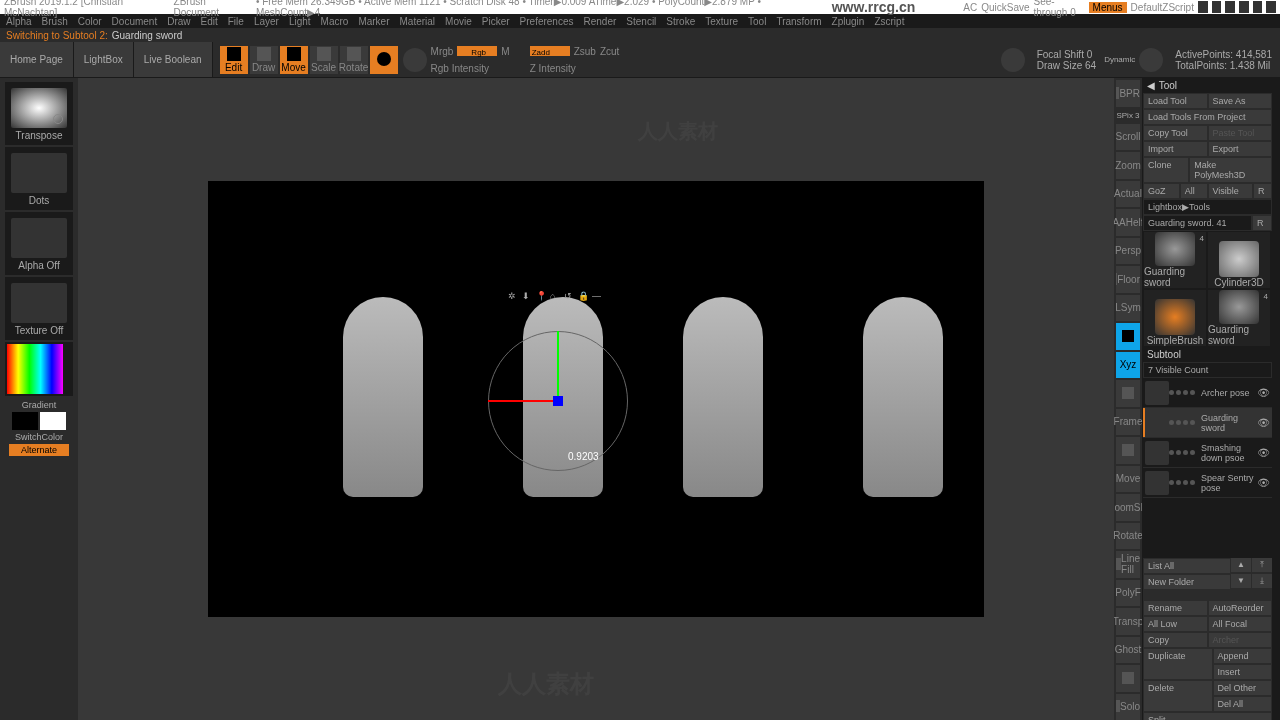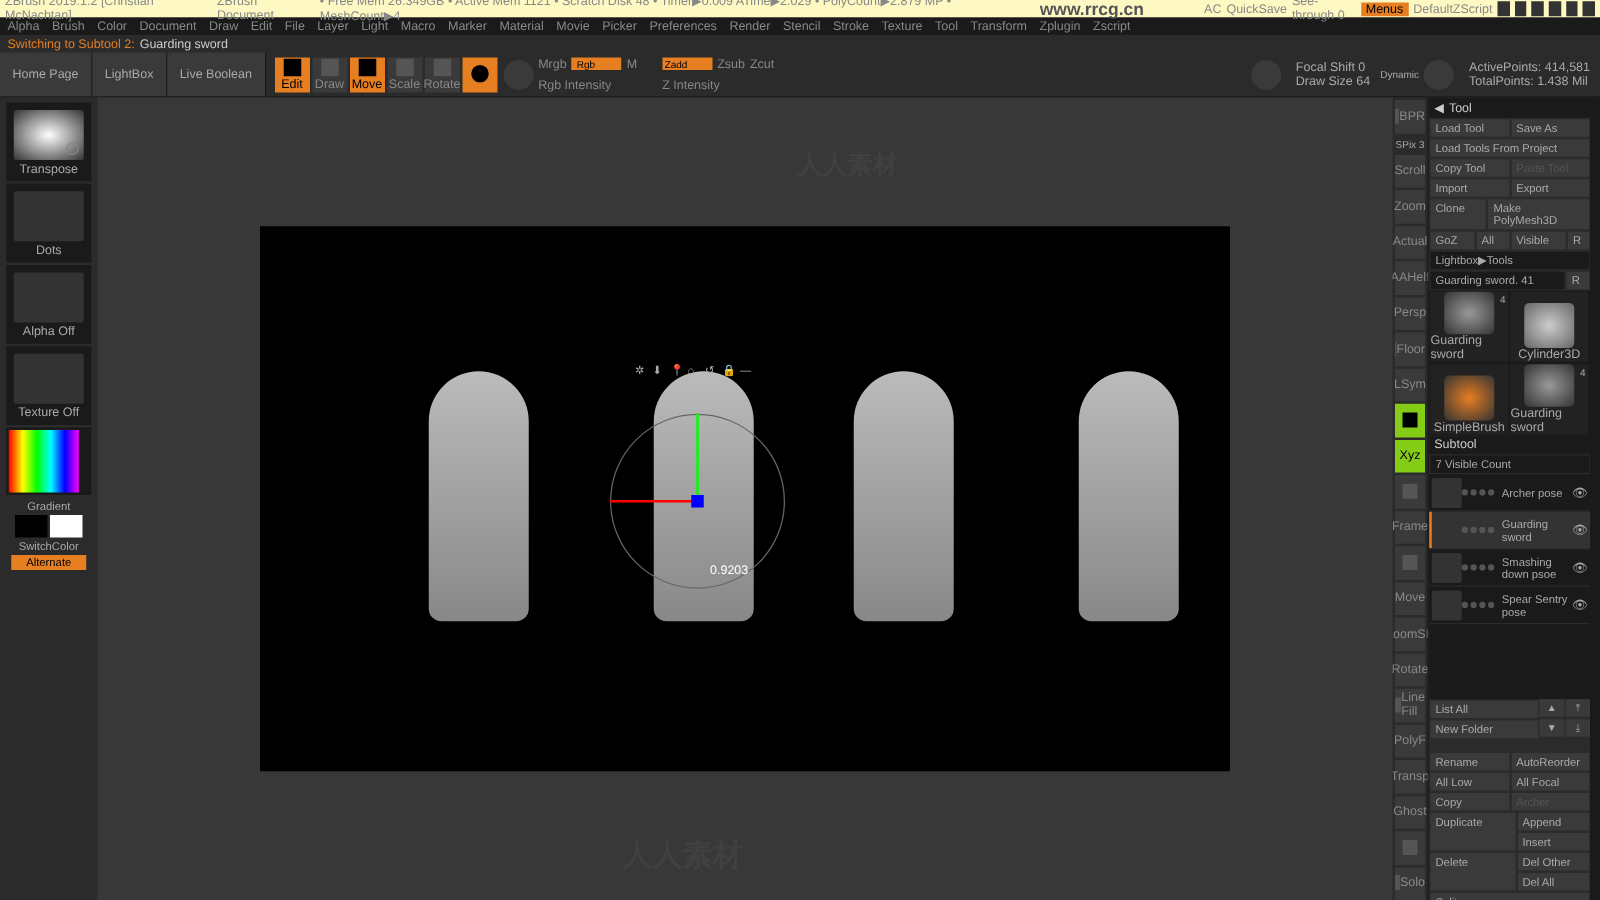--- a/index.html
+++ b/index.html
@@ -1,18 +1,18 @@
 <!DOCTYPE html>
 <html><head>
 <meta charset="utf-8">
 <style>
 * { margin: 0; padding: 0; box-sizing: border-box; font-family: Arial, sans-serif; font-size: 10px; user-select: none; }
 body { width: 1280px; height: 720px; background: #2b2b2b; color: #aaa; overflow: hidden; position: relative; }
 
-.titlebar { height: 14px; background: #fef9c3; display: flex; align-items: center; padding: 0 4px; gap: 8px; font-size: 9px; color: #888; }
+.titlebar { height: 14px; background: #ffffff; display: flex; align-items: center; padding: 0 4px; gap: 8px; font-size: 9px; color: #888; }
 .titlebar .right { margin-left: auto; display: flex; gap: 4px; align-items: center; }
 .titlebar .orange { background: #e67e22; color: #000; padding: 0 4px; }
 .titlebar .icon-btn { width: 12px; height: 12px; background: #333; display: inline-block; }
 
 .menubar { height: 14px; background: #1a1a1a; display: flex; gap: 10px; padding: 0 6px; align-items: center; font-size: 10px; }
 .menubar span { color: #888; cursor: pointer; }
 
 .statusline { height: 14px; background: #2b2b2b; display: flex; align-items: center; padding: 0 6px; font-size: 9px; }
 .statusline .orange-text { color: #e67e22; }
 .statusline .white-text { color: #ccc; margin-left: 4px; }
@@ -49,21 +49,21 @@
 .gizmo .circle { width: 140px; height: 140px; border: 1px solid #666; border-radius: 50%; position: absolute; left: -70px; top: -70px; }
 .gizmo .axis-x { width: 70px; height: 2px; background: red; position: absolute; left: -70px; top: -1px; }
 .gizmo .axis-y { width: 2px; height: 70px; background: #0f0; position: absolute; left: -1px; top: -70px; }
 .gizmo .label { position: absolute; left: 10px; top: 50px; color: #fff; font-size: 10px; }
 .mini-icons { position: absolute; top: 116px; left: 480px; display: flex; gap: 4px; }
 .mini-icons span { width: 10px; height: 10px; color: #aaa; font-size: 9px; }
 .watermark-main { position: absolute; color: #555; font-size: 20px; font-weight: bold; opacity: 0.3; }
 
 .right-iconbar { width: 28px; background: #2b2b2b; display: flex; flex-direction: column; align-items: center; padding-top: 2px; gap: 2px; }
 .right-iconbar .ibtn { width: 24px; height: 28px; background: #3a3a3a; display: flex; flex-direction: row; align-items: center; justify-content: center; font-size: 6px; color: #888; }
-.right-iconbar .ibtn.active { background: #84cc16; color: #000; }
+.right-iconbar .ibtn.active { background: #0ea5e9; color: #000; }
 .right-iconbar .ibtn .ic { width: 12px; height: 12px; background: #555; margin-bottom: 1px; }
 
 .right-panel { width: 130px; background: #2b2b2b; border-left: 1px solid #1a1a1a; overflow-y: auto; }
 .right-panel .header { background: #1a1a1a; padding: 2px 4px; font-size: 10px; color: #ccc; display: flex; align-items: center; }
 .right-panel .row { display: flex; }
 .right-panel .btn { flex: 1; background: #3a3a3a; padding: 2px 4px; margin: 1px; font-size: 9px; text-align: left; color: #aaa; }
 .right-panel .btn.half { flex: 0.5; }
 .right-panel .btn.dim { color: #555; }
 .right-panel .field { background: #1a1a1a; padding: 2px 4px; margin: 1px; font-size: 9px; color: #aaa; flex: 1; }
 .right-panel .tool-grid { display: flex; flex-wrap: wrap; background: #1a1a1a; }
@@ -162,21 +162,21 @@
       <div class="icon"></div>
       <span>Rotate</span>
     </div>
   <div class="mode-btn active">
       <div class="icon" style="border-radius:50%"></div>
     </div>
   <div class="round-btn"></div>
   <div class="slider-group" style="flex-direction:column;align-items:flex-start">
     <div style="display:flex;gap:4px;align-items:center">
       <span>Mrgb</span>
-      <span class="slider orange"><span style="color:#000;font-size:8px;padding:0 4px">Rgb</span></span>
+      <span class="slider orange"><span style="color:#000;font-size:8px;padding:0 14px">Rgb</span></span>
       <span>M</span>
     </div>
     <span>Rgb Intensity</span>
   </div>
   <div style="width:20px"></div>
   <div class="slider-group" style="flex-direction:column;align-items:flex-start">
     <div style="display:flex;gap:4px;align-items:center">
       <span class="slider orange"><span style="color:#000;font-size:8px;padding:0 2px">Zadd</span></span>
       <span>Zsub</span>
       <span>Zcut</span>

